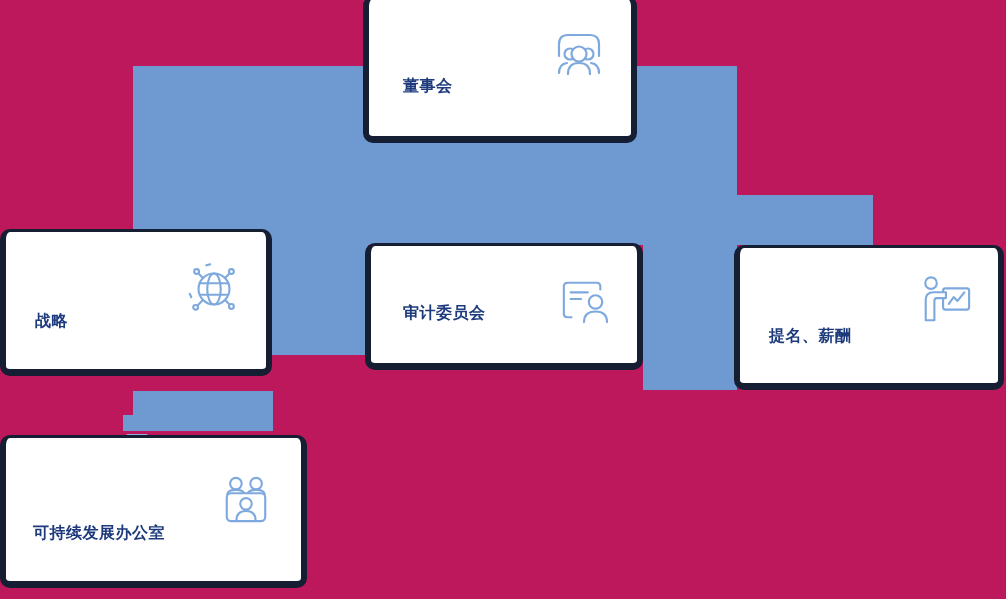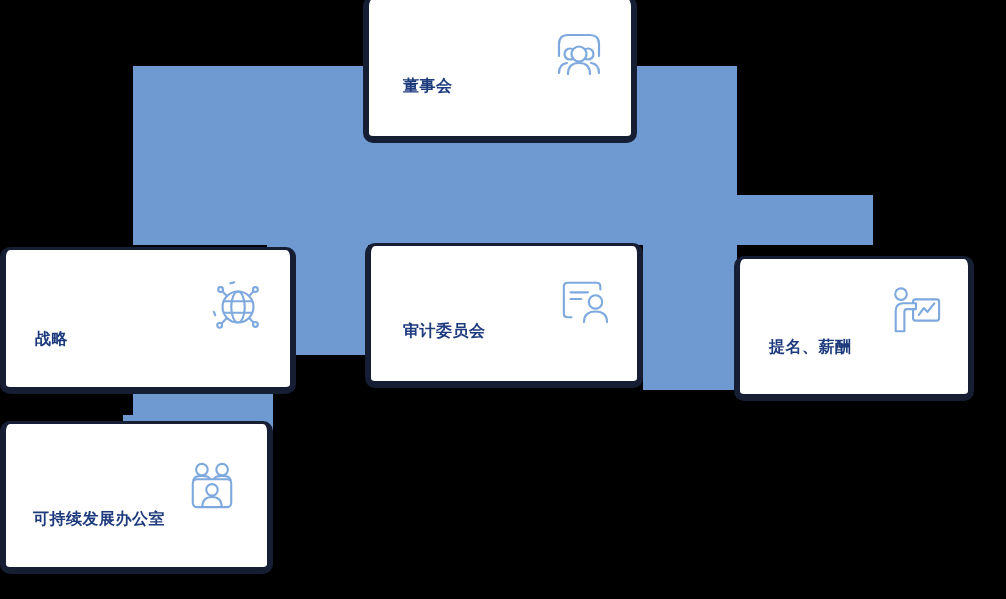--- a/index.html
+++ b/index.html
@@ -1,18 +1,18 @@
 <!DOCTYPE html>
 <html><head>
 <meta charset="utf-8">
 <title>Governance Structure Diagram</title>
 <style>
   html,body{margin:0;padding:0;background:#ffffff;}
   #canvas{
-    position:relative;width:1006px;height:599px;overflow:hidden;background:#000000;
+    position:relative;width:1006px;height:599px;overflow:hidden;background:#be185d;
     font-family:"Liberation Sans", sans-serif;
   }
   .connector{position:absolute;background:#6f9ad1;}
   .arrowhead{
     position:absolute;width:0;height:0;
     border-left:11px solid transparent;border-right:11px solid transparent;
     border-top:8px solid #8fb1dd;
   }
   .card{
     position:absolute;background:#ffffff;
@@ -53,70 +53,70 @@
         <path d="M48 46 Q48 37 40 36"></path>
         <circle class="wfill" cx="28" cy="27" r="7.5"></circle>
         <path class="wfill" d="M17 47 Q17 36 28 36 Q39 36 39 47"></path>
       </svg>
     </div>
     <div class="label" style="left:34px;bottom:38px;">
       <span>董事会</span>
     </div>
   </div>
 
-  <div class="card" style="left:0px;top:247px;width:296px;height:147px;text-align:right;">
+  <div class="card" style="left:0px;top:229px;width:272px;height:147px;text-align:right;">
     <div class="icon" style="right:23px;top:28px;">
       <svg width="58" height="58" viewBox="0 0 60 60">
         <circle cx="30" cy="30" r="16"></circle>
         <ellipse cx="30" cy="30" rx="7" ry="16"></ellipse>
         <path d="M15.5 24 H44.5"></path>
         <path d="M15.5 36 H44.5"></path>
         <path d="M41.5 18.5 L45.5 14.5 M18.5 18.5 L14.5 14.5 M18 42 L13.5 46.5 M42 42 L45.5 45.5"></path>
         <path d="M22 5.5 l4 -1 M5 35 l1.5 3.5"></path>
         <circle cx="48" cy="12" r="2.5"></circle>
         <circle cx="12" cy="12" r="2.5"></circle>
         <circle cx="11" cy="49" r="2.5"></circle>
         <circle cx="48" cy="48" r="2.5"></circle>
       </svg>
     </div>
     <div class="label" style="left:29px;bottom:36px;">
       <span>战略</span>
     </div>
   </div>
 
-  <div class="card" style="left:365px;top:243px;width:278px;height:145px;">
+  <div class="card" style="left:365px;top:243px;width:278px;height:127px;">
     <div class="icon" style="right:27px;top:30px;">
       <svg width="52" height="48" viewBox="0 0 54 50">
         <path d="M44 14 V11 Q44 7 40 7 H10 Q6 7 6 11 V39 Q6 43 10 43 H14"></path>
         <path d="M13 17 H31"></path>
         <path d="M13 24 H24"></path>
         <circle class="wfill" cx="39" cy="27" r="7"></circle>
         <path class="wfill" d="M27 48 Q27 37 39 37 Q51 37 51 48"></path>
       </svg>
     </div>
     <div class="label" style="left:32px;bottom:38px;">
       <span>审计委员会</span>
     </div>
   </div>
 
-  <div class="card" style="left:734px;top:245px;width:240px;height:145px;margin-top:11px;">
+  <div class="card" style="left:734px;top:245px;width:270px;height:145px;">
     <div class="icon" style="right:26px;top:26px;">
       <svg width="54" height="52" viewBox="0 0 56 52">
         <rect x="26" y="14" width="27" height="22" rx="2.5"></rect>
         <path d="M32 30 l5 -7 l4 4 l7 -9"></path>
         <path class="wfill" d="M8 47 L8 26 Q8 18 16 18 L29 18 L29 24 L19.5 24 Q17 24 17 27 L17 47 Z"></path>
         <circle class="wfill" cx="13.5" cy="8.5" r="6"></circle>
       </svg>
     </div>
     <div class="label" style="left:29px;bottom:35px;">
       <span>提名、薪酬</span>
     </div>
   </div>
 
-  <div class="card" style="left:0px;top:421px;width:273px;height:153px;">
+  <div class="card" style="left:0px;top:435px;width:307px;height:153px;">
     <div class="icon" style="right:30px;top:36px;">
       <svg width="50" height="52" viewBox="0 0 52 54">
         <circle cx="15.5" cy="10" r="6"></circle>
         <circle cx="36.5" cy="10" r="6"></circle>
         <path d="M6.5 21 Q7.5 16.5 15.5 16.5 Q23.5 16.5 24.5 21"></path>
         <path d="M27.5 21 Q28.5 16.5 36.5 16.5 Q44.5 16.5 45.5 21"></path>
         <rect class="wfill" x="6" y="20" width="40" height="29" rx="4.5"></rect>
         <circle cx="26" cy="31" r="6"></circle>
         <path d="M16 48.5 Q16 38.5 26 38.5 Q36 38.5 36 48.5"></path>
       </svg>

